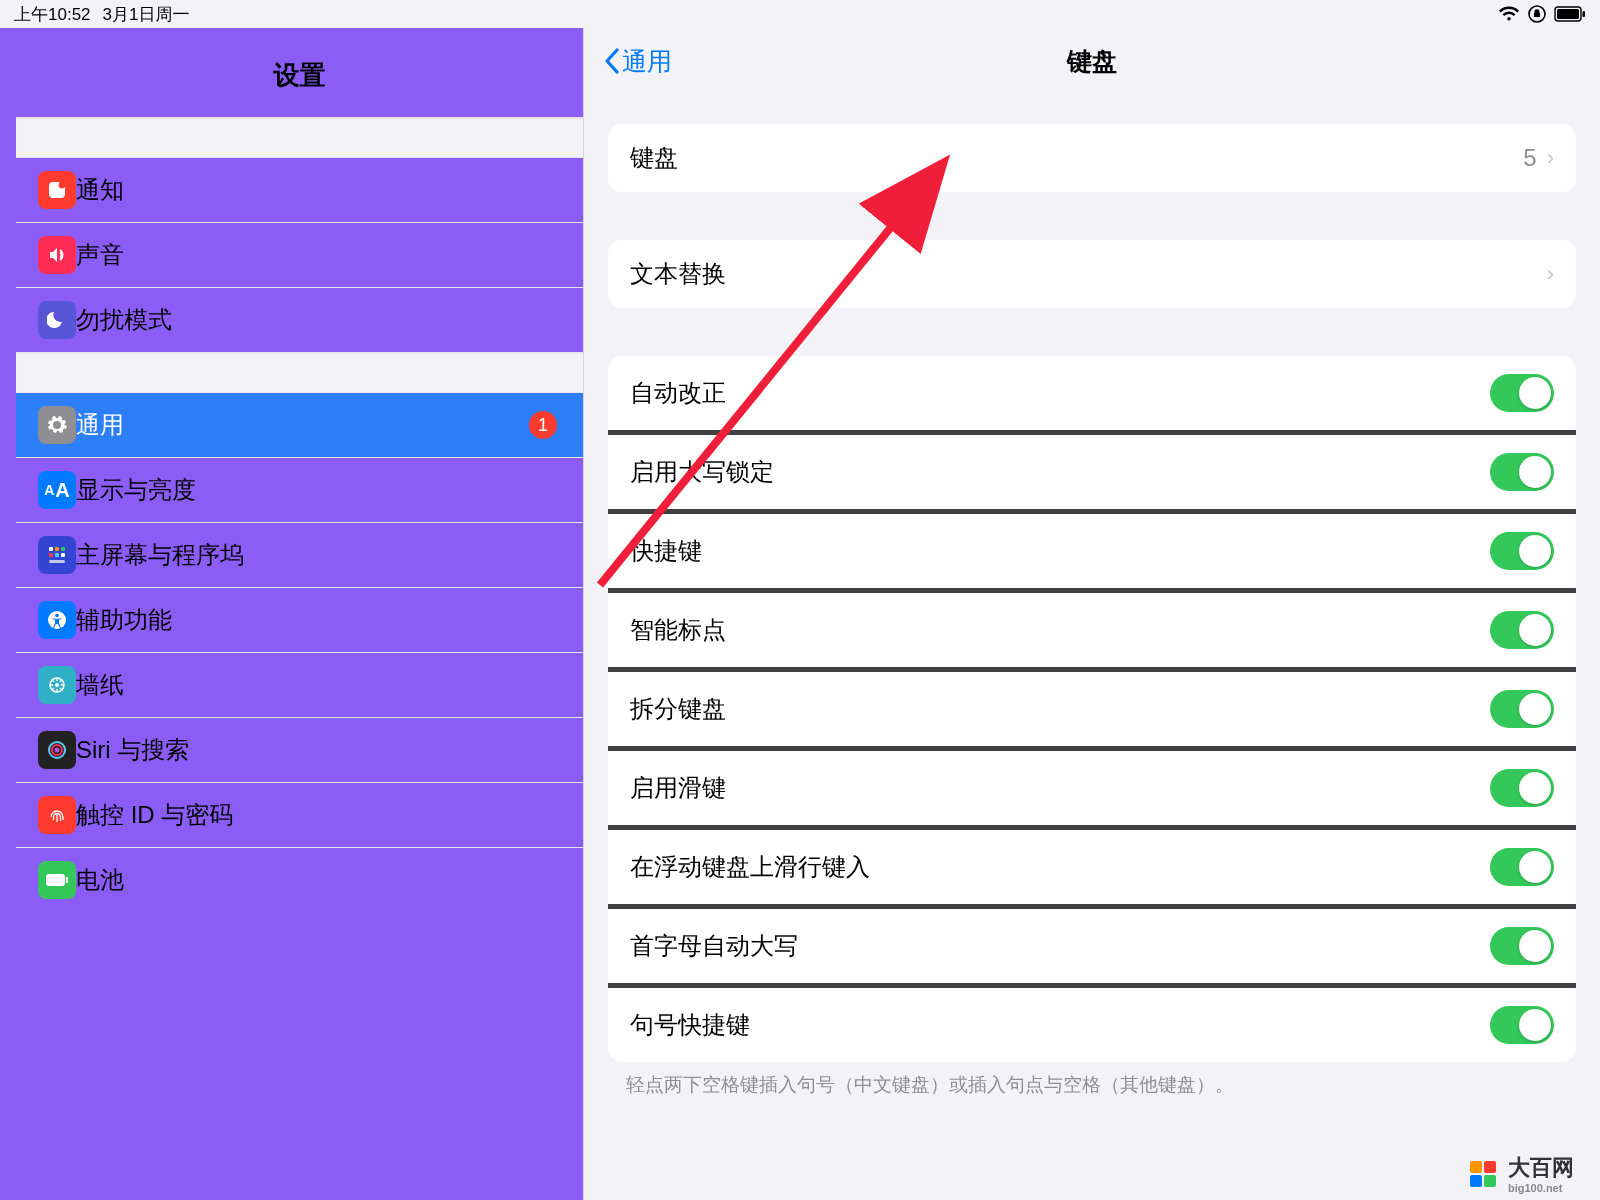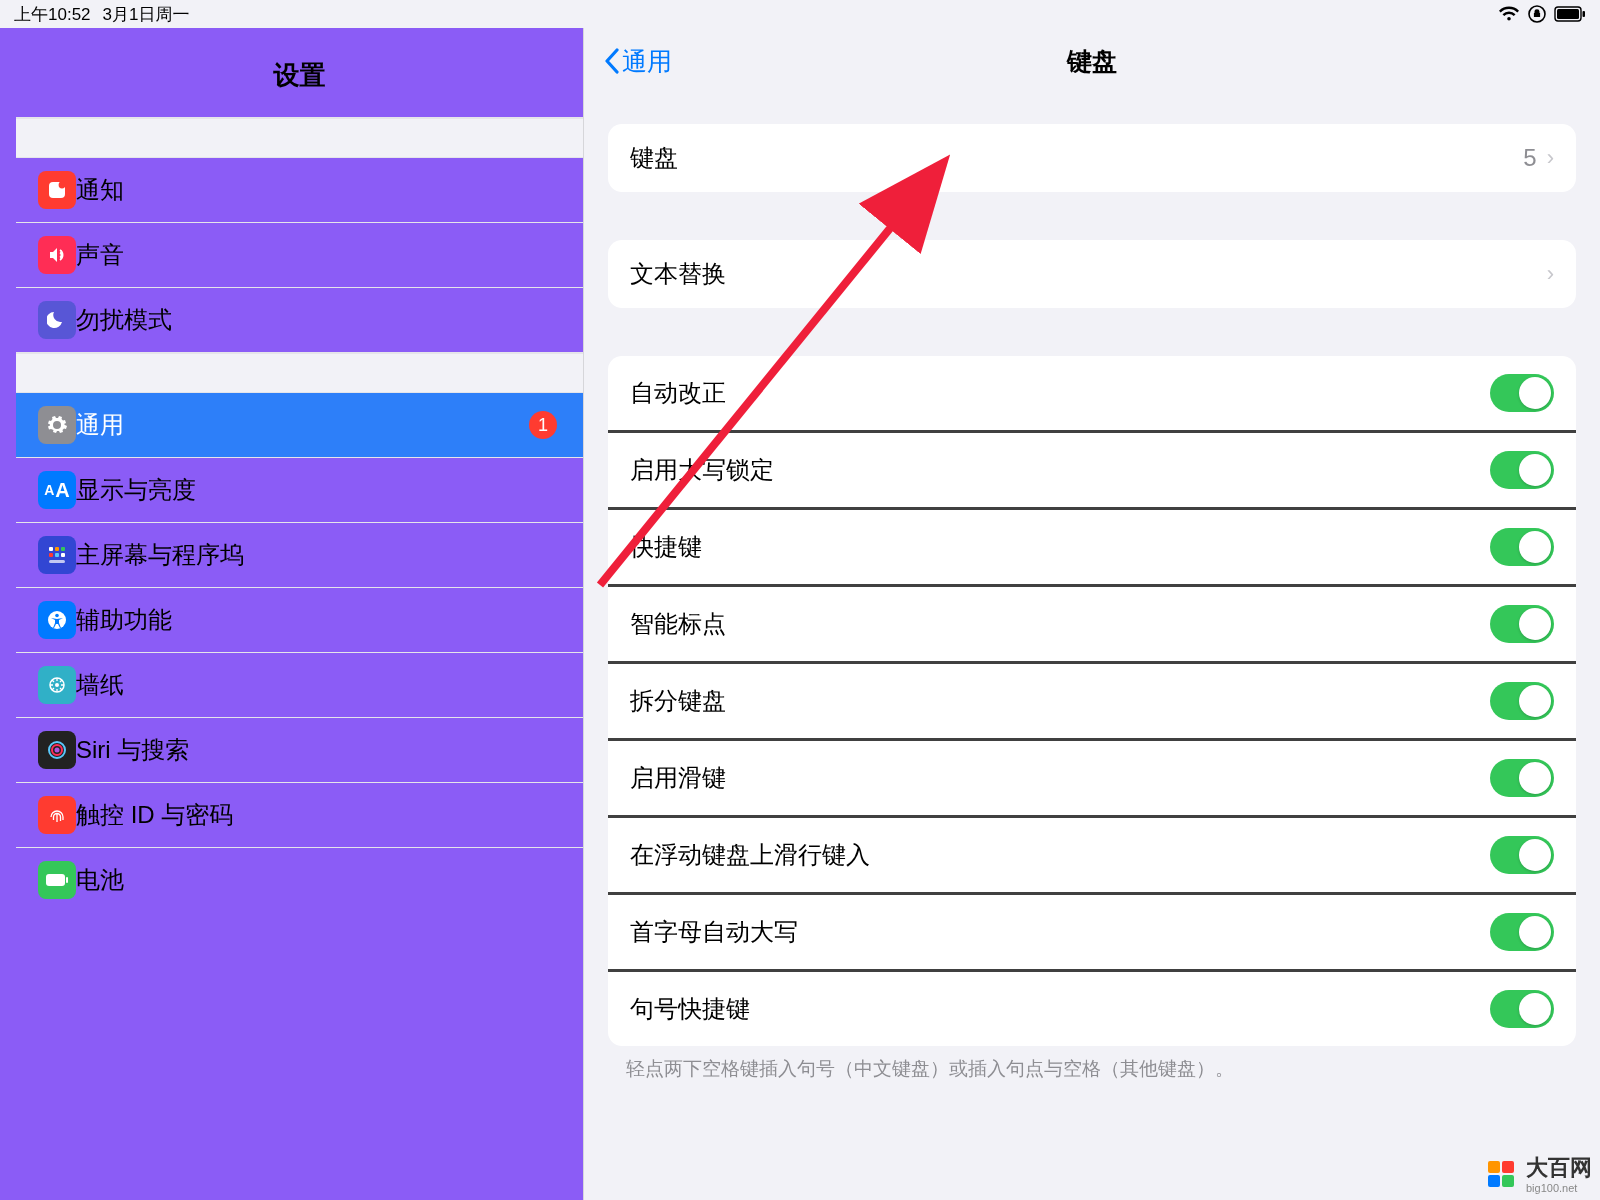--- a/index.html
+++ b/index.html
@@ -19,34 +19,34 @@
   .item.selected { background: #2d7ff9; color: #fff; }
   .icon { width: 38px; height: 38px; border-radius: 8px; display: flex; align-items: center; justify-content: center; font-size: 22px; color: #fff; flex-shrink: 0; }
   .badge { position: absolute; right: 26px; width: 28px; height: 28px; border-radius: 14px; background: #ff3b30; color: #fff; font-size: 18px; display: flex; align-items: center; justify-content: center; }
   
   .detail { flex: 1; background: #f2f2f7; display: flex; flex-direction: column; position: relative; }
   .nav { height: 60px; display: flex; align-items: center; padding: 6px 20px 0; position: relative; }
   .back { display: flex; align-items: center; color: #007aff; font-size: 25px; cursor: pointer; gap: 2px; }
   .nav-title { position: absolute; left: 0; right: 0; text-align: center; font-size: 25px; font-weight: 600; color: #000; pointer-events: none; }
   .section { margin: 36px 24px 0; background: #fff; border-radius: 14px; overflow: hidden; }
   .section + .section { margin-top: 48px; }
-  .row { display: flex; align-items: center; padding: 18px 22px; border-bottom: 3px solid #404040; font-size: 24px; color: #000; }
+  .row { display: flex; align-items: center; padding: 18px 22px; border-bottom: 5px solid #404040; font-size: 24px; color: #000; }
   .row:last-child { border-bottom: none; }
   .row-label { flex: 1; }
   .row-value { color: #8e8e93; margin-right: 10px; }
   .chev { color: #c7c7cc; font-size: 22px; }
   .toggle { width: 64px; height: 38px; border-radius: 19px; position: relative; }
   .toggle.on { background: #34c759; }
   .toggle.on::after { content: ""; position: absolute; right: 3px; top: 3px; width: 32px; height: 32px; background: #fff; border-radius: 16px; box-shadow: 0 1px 3px rgba(0,0,0,.2); }
   .footnote { margin: 10px 42px 0; font-size: 19px; color: #8e8e93; }
   .content-scroll { flex: 1; overflow: hidden; }
   
   .arrow-svg { position: absolute; left: 570px; top: 145px; pointer-events: none; }
-  .watermark { position: absolute; right: 8px; bottom: 6px; display: flex; align-items: center; gap: 12px; font-size: 22px; font-weight: 600; color: #333; pointer-events: none; }
-  .wm-sub { font-size: 11px; color: #888; font-weight: 400; display:block; line-height: 1; }
+  .watermark { position: absolute; right: 26px; bottom: 6px; display: flex; align-items: center; gap: 12px; font-size: 22px; font-weight: 600; color: #333; pointer-events: none; }
+  .wm-sub { font-size: 11px; color: #888; font-weight: 700; display:block; line-height: 1; }
   .wm-logo { display: flex; gap: 2px; }
   .wm-sq { width: 12px; height: 12px; border-radius: 2px; }
 </style>
 </head>
 <body>
 
 <div class="status-bar">
   <div class="status-left">
     <span>上午10:52</span>
     <span>3月1日周一</span>

